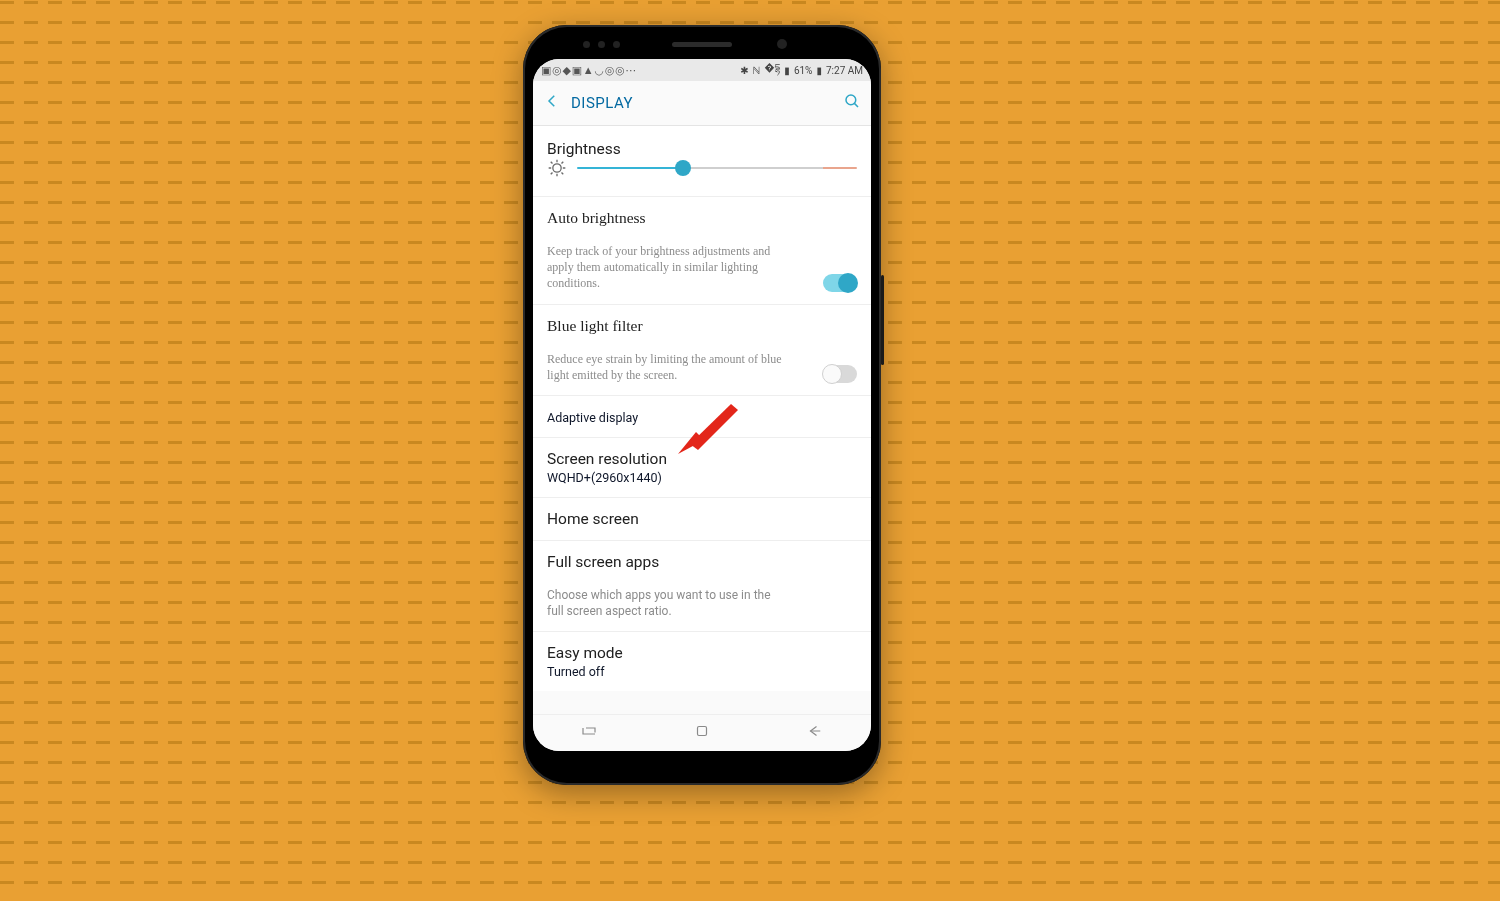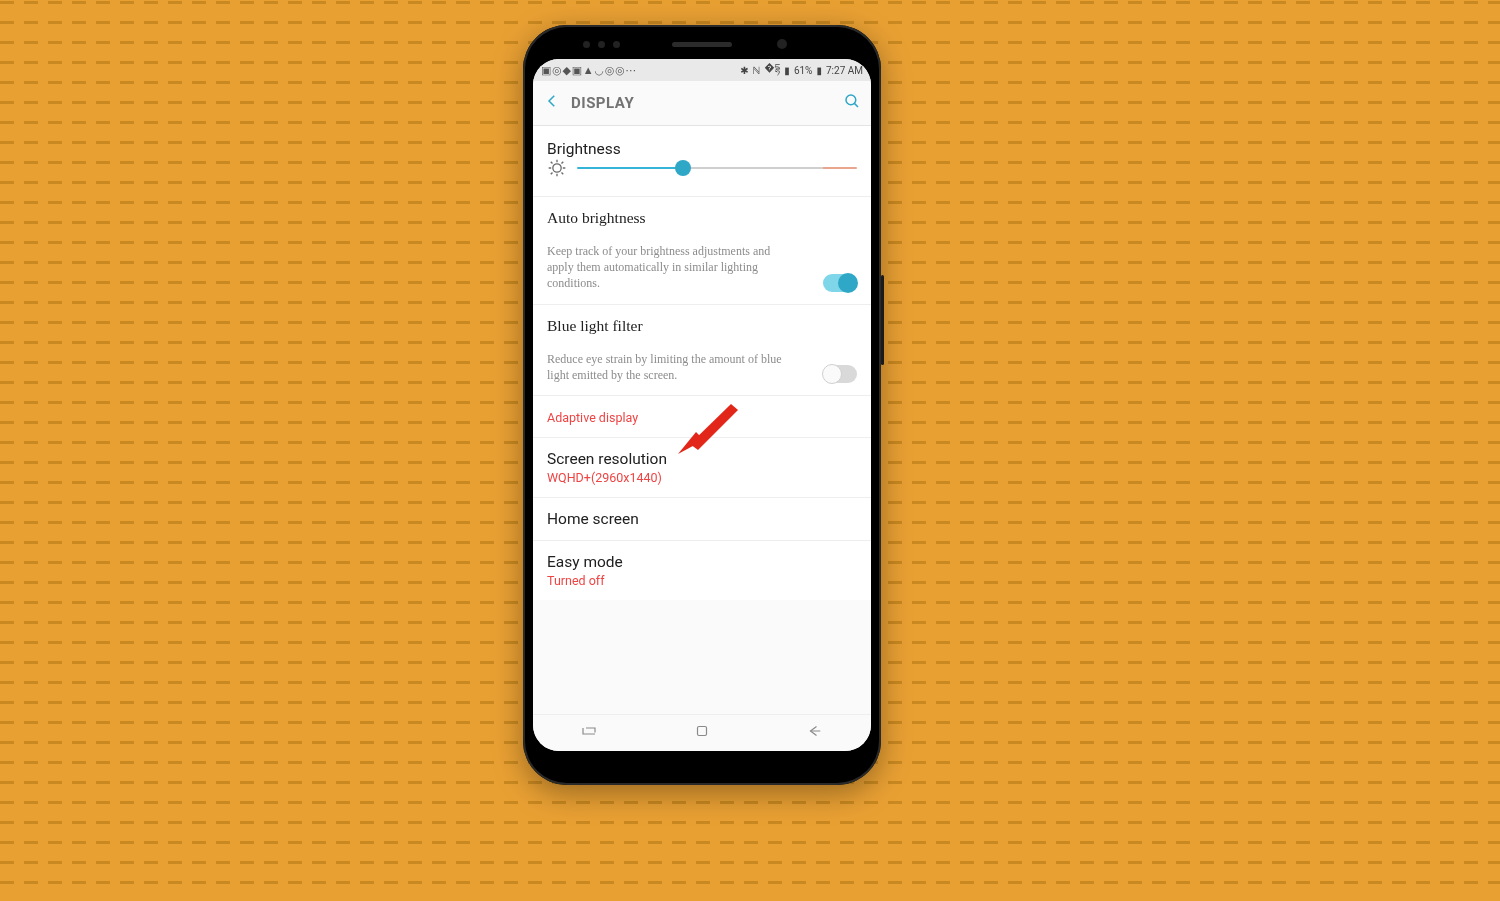--- a/index.html
+++ b/index.html
@@ -38,28 +38,28 @@
     background:#fafafa;border-radius:26px;overflow:hidden;
   }
   
   .status{height:22px;background:#e9e9e9;display:flex;align-items:center;font-size:10px;color:#555;padding:0 8px;justify-content:space-between;}
   .status .left{display:flex;gap:3px;align-items:center;font-size:11px;letter-spacing:-1px;}
   .status .right{display:flex;gap:4px;align-items:center;}
   .status .right span{font-size:10px;color:#444;}
   
   .header{height:44px;border-bottom:1px solid #e4e4e4;display:flex;align-items:center;padding:0 10px;gap:10px;background:#fafafa;}
   .back svg,.search svg{width:18px;height:18px;stroke:#2fa7c7;fill:none;stroke-width:2;}
-  .title{font-weight:700;color:#737373;font-size:15px;letter-spacing:.5px;flex:1;}
+  .title{font-weight:400;color:#0369a1;font-size:15px;letter-spacing:.5px;flex:1;}
   .search{margin-left:auto;}
   
   .content{background:#fff;}
   .section{padding:12px 14px;border-bottom:1px solid #eee;}
   .section .t{font-size:15.5px;color:#212121;}
   .section .d{font-size:12px;color:#8c8c8c;margin-top:16px;line-height:1.35;max-width:240px;}
-  .section .v{font-size:12.5px;color:#ef4444;margin-top:2px;}
+  .section .v{font-size:12.5px;color:#0f172a;margin-top:2px;}
   .row{display:flex;align-items:flex-end;font-family:Liberation Serif, serif;}
   .row .txt{flex:1;}
   
   .bright{padding:14px 14px 18px;border-bottom:1px solid #eee;}
   .bright .t{font-size:15.5px;color:#212121;}
   .slider-row{display:flex;align-items:center;gap:10px;}
   .autoicon{width:20px;height:20px;}
   .track{flex:1;height:2px;position:relative;border-radius:2px;
     background:linear-gradient(90deg,#34b4d6 0 38%,#cfcfcf 38% 88%,#e9a58d 88% 100%);}
   .thumb{position:absolute;top:50%;left:38%;transform:translate(-50%,-50%);width:16px;height:16px;border-radius:50%;background:#2fa7c7;}
@@ -166,20 +166,24 @@
         <div class="section">
           <div class="t">Screen resolution</div>
           <div class="v">WQHD+(2960x1440)</div>
         </div>
 
 
         <div class="section">
           <div class="t">Home screen</div>
         </div>
 
+        <div class="section">
+          <div class="t">Full screen apps</div>
+          <div class="d">Choose which apps you want to use in the full screen aspect ratio.</div>
+        </div>
 
         <div class="section" style="border-bottom:none">
           <div class="t">Easy mode</div>
           <div class="v">Turned off</div>
         </div>
 
       </div>
 
       <div class="navbar">
         <div><svg viewBox="0 0 24 24">

